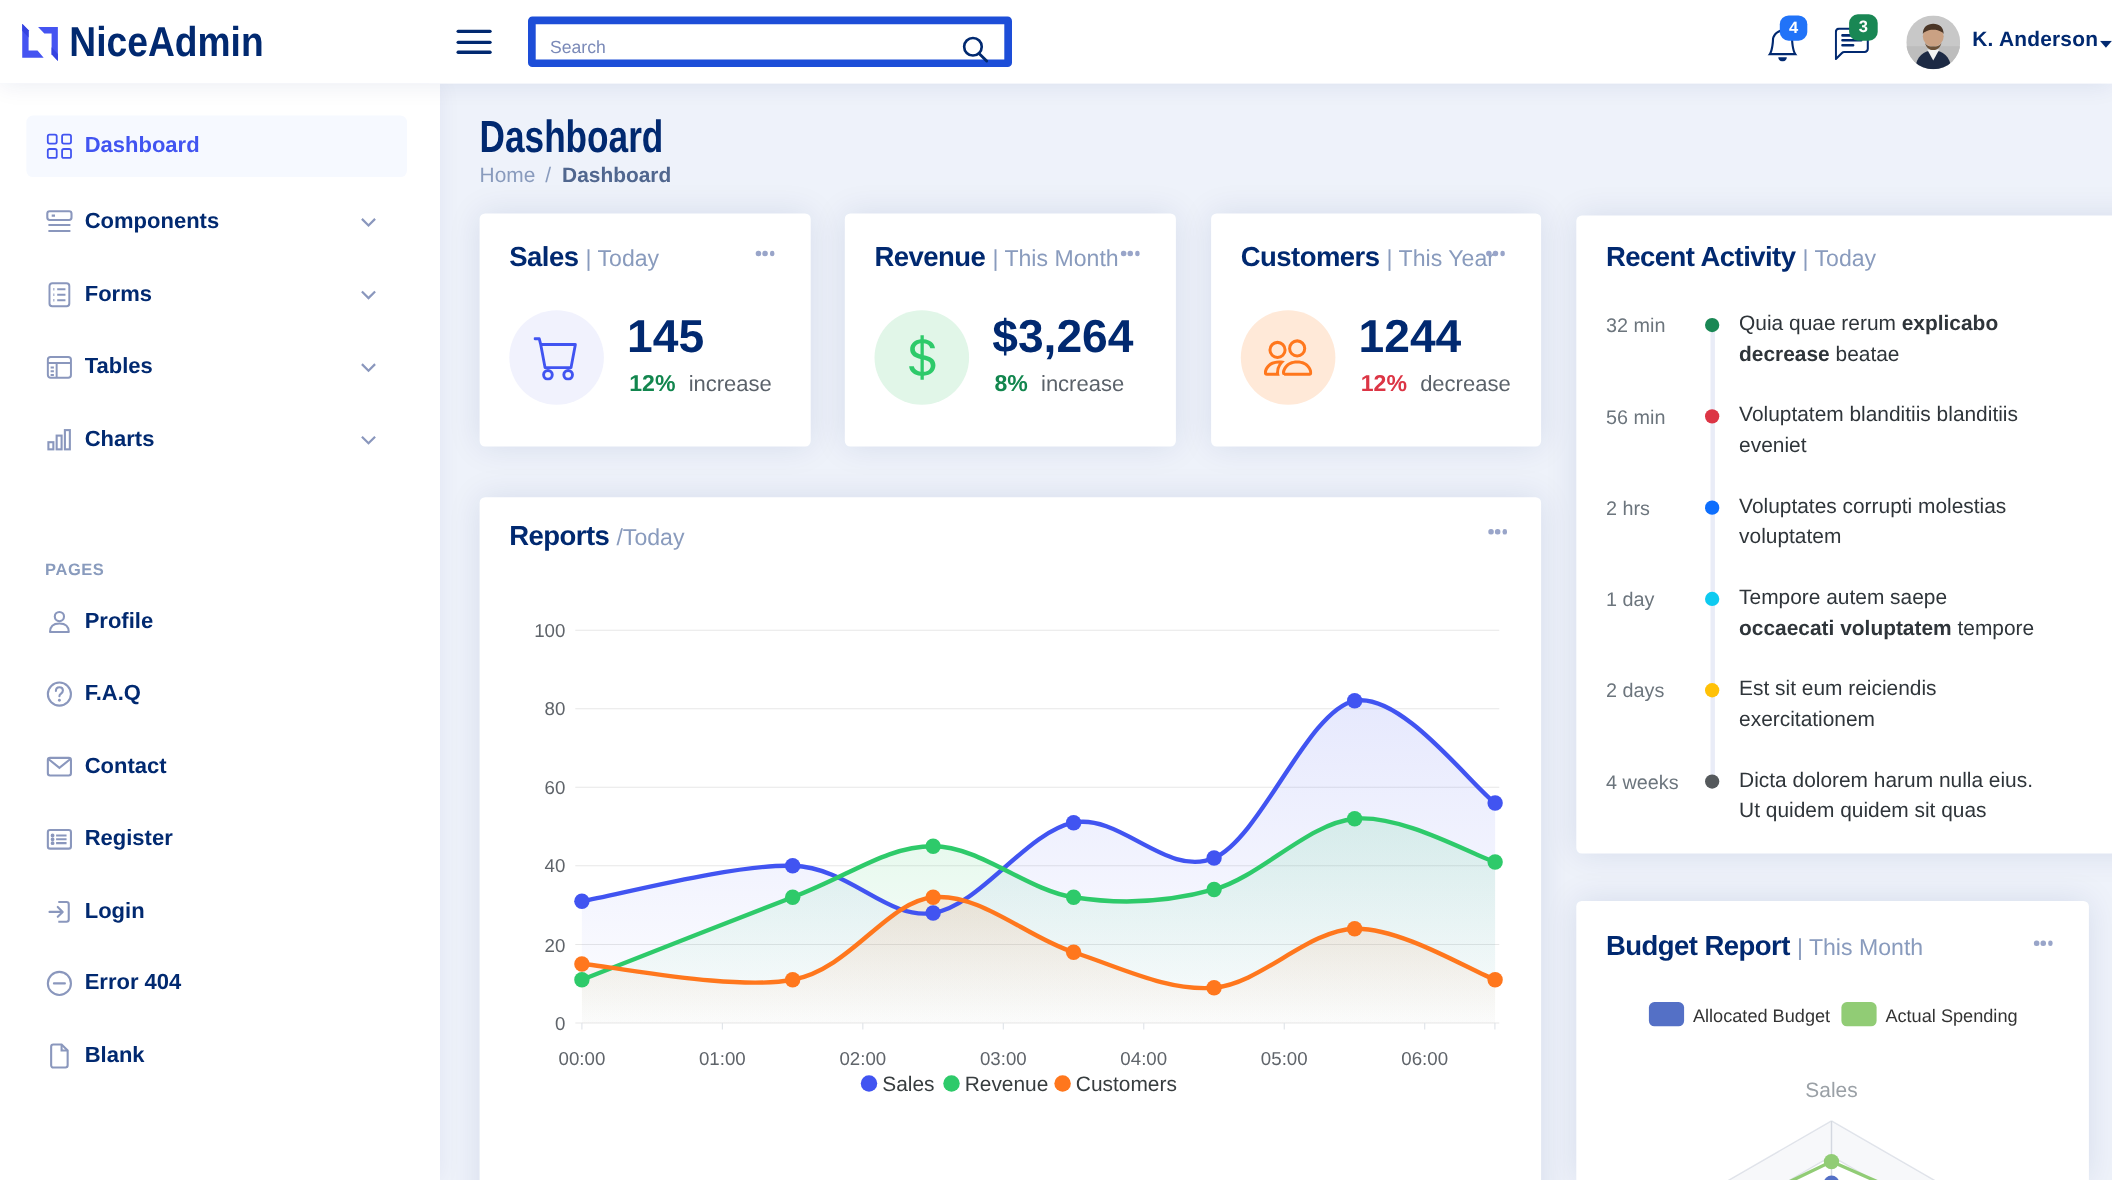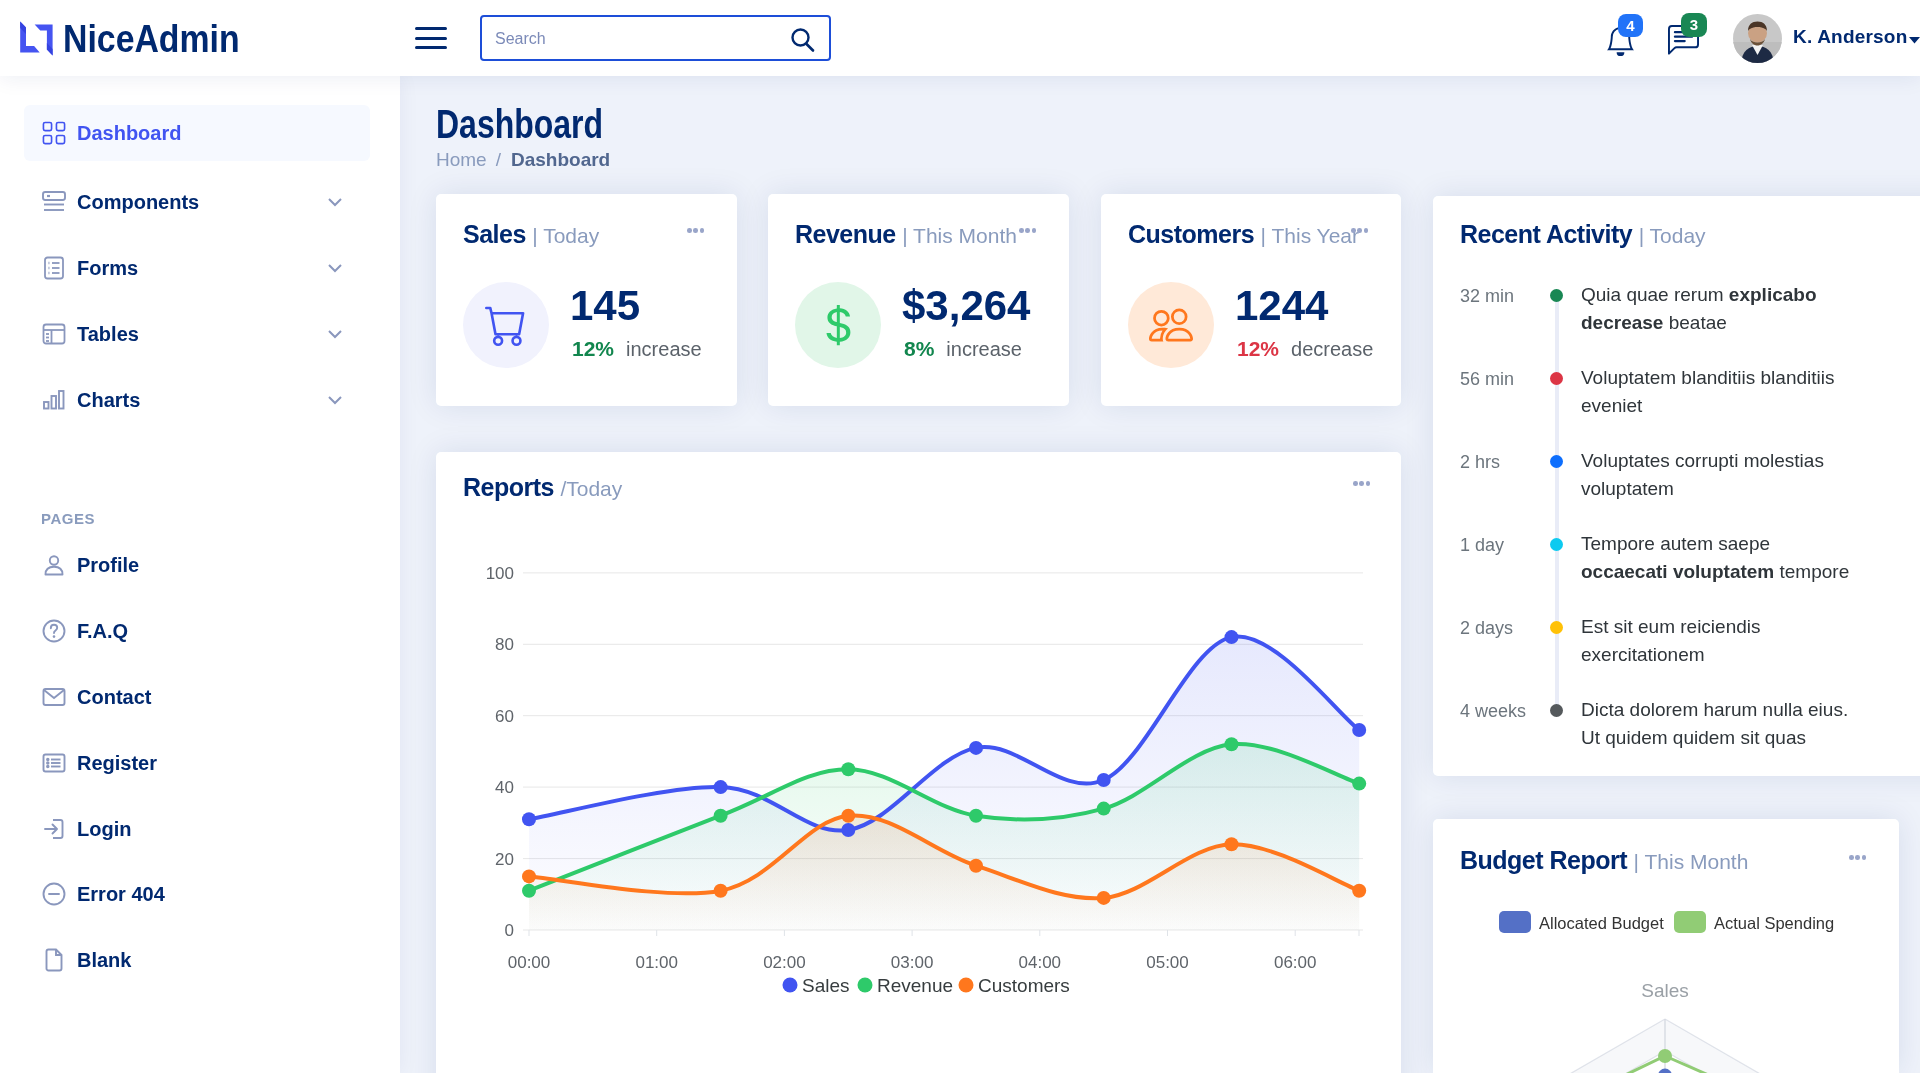--- a/index.html
+++ b/index.html
@@ -3,21 +3,21 @@
 <meta charset="utf-8">
 <style>
 * { margin:0; padding:0; box-sizing:border-box; }
 html,body { width:1920px; height:1073px; overflow:hidden; }
 body { font-family:"Liberation Sans", sans-serif; background:#eef2fa; position:relative; }
 #header { position:absolute; left:0; top:0; width:1920px; height:76px; background:#fff; box-shadow:0 2px 20px rgba(1,41,112,0.08); z-index:5; }
 #sidebar { position:absolute; left:0; top:76px; width:400px; height:997px; background:#fff; box-shadow:0 0 20px rgba(1,41,112,0.06); z-index:4; }
 
 .logo-text { position:absolute; left:63px; top:20px; font-size:38px; font-weight:bold; color:#012970; line-height:1; transform:scaleX(0.89); transform-origin:left; }
 .hamb { position:absolute; left:415px; width:32px; height:3px; background:#012970; border-radius:2px; }
-.searchbox { position:absolute; left:480px; top:15px; width:351px; height:46px; background:#fff; border:2px solid #1d4ed8; border-radius:4px; }
+.searchbox { position:absolute; left:480px; top:15px; width:440px; height:46px; background:#fff; border:7px solid #1d4ed8; border-radius:4px; }
 .searchbox span { position:absolute; left:13px; top:13px; font-size:16px; color:#7b8ab8; }
 .badge { position:absolute; color:#fff; font-weight:bold; font-size:15px; text-align:center; z-index:6; }
 .uname { position:absolute; left:1793px; top:27px; font-size:19px; font-weight:bold; color:#012970; letter-spacing:0.2px; line-height:1; }
 
 .snav { position:absolute; left:24px; width:346px; height:56px; border-radius:6px; }
 .snav .txt { position:absolute; left:53px; top:50%; transform:translateY(-50%); font-size:20px; font-weight:bold; color:#012970; }
 .snav .ic { position:absolute; left:17px; top:50%; transform:translateY(-50%); width:26px; height:26px; }
 .snav .chev { position:absolute; right:26px; top:50%; transform:translateY(-50%); width:18px; height:18px; }
 .pages-label { position:absolute; left:41px; font-size:15px; font-weight:bold; color:#899bbd; letter-spacing:0.5px; }
 

